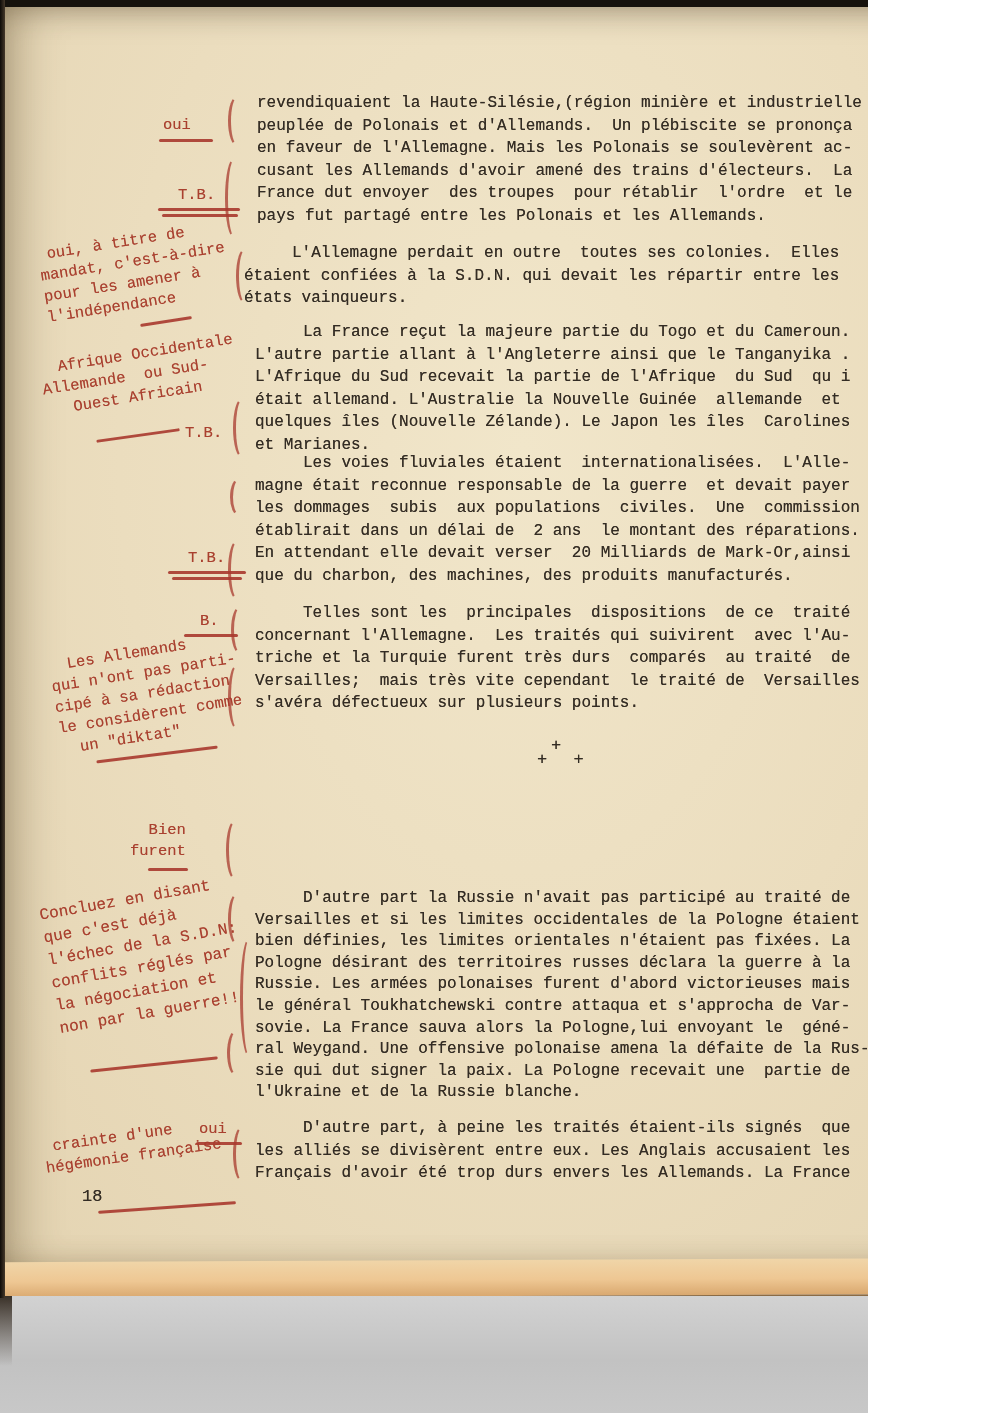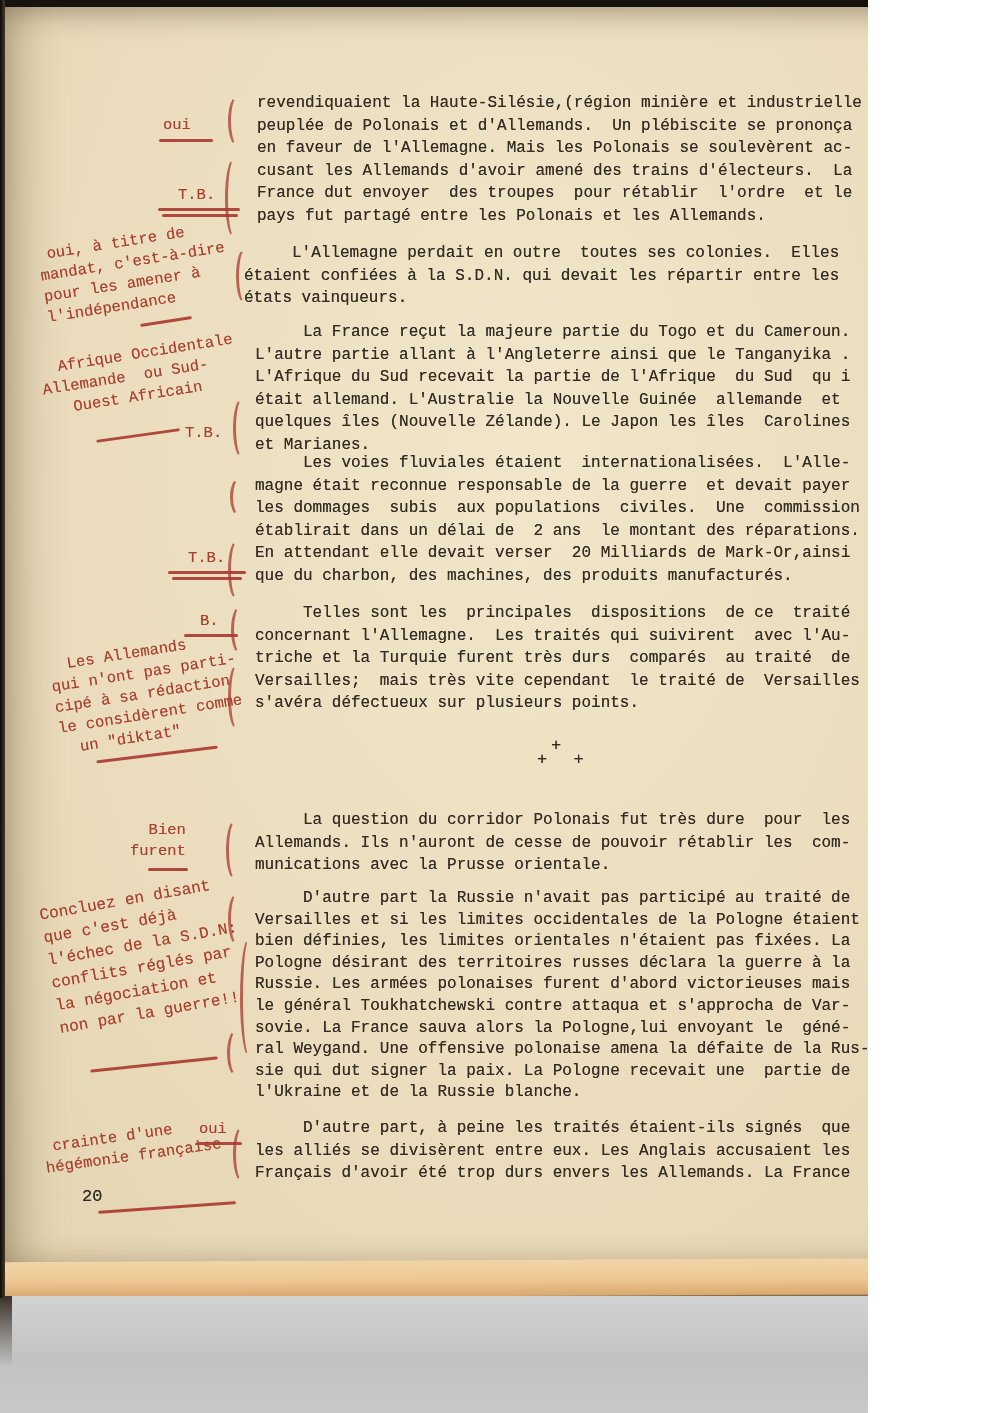--- a/index.html
+++ b/index.html
@@ -68,41 +68,38 @@
 magne était reconnue responsable de la guerre  et devait payer
 les dommages  subis  aux populations  civiles.  Une  commission
 établirait dans un délai de  2 ans  le montant des réparations.
 En attendant elle devait verser  20 Milliards de Mark-Or,ainsi
 que du charbon, des machines, des produits manufacturés.</div>
   <div class="typed" style="left:255px;top:602px;">     Telles sont les  principales  dispositions  de ce  traité
 concernant l'Allemagne.  Les traités qui suivirent  avec l'Au-
 triche et la Turquie furent très durs  comparés  au traité  de
 Versailles;  mais très vite cependant  le traité de  Versailles
 s'avéra défectueux sur plusieurs points.</div>
-  <div class="typed" style="left:255px;top:809px;">     La question du corridor Polonais fut très dure  pour  les
-Allemands. Ils n'auront de cesse de pouvoir rétablir les  com-
-munications avec la Prusse orientale.</div>
   <div class="typed" style="left:255px;top:888px;line-height:21.6px;">     D'autre part la Russie n'avait pas participé au traité de
 Versailles et si les limites occidentales de la Pologne étaient
 bien définies, les limites orientales n'étaient pas fixées. La
 Pologne désirant des territoires russes déclara la guerre à la
 Russie. Les armées polonaises furent d'abord victorieuses mais
 le général Toukhatchewski contre attaqua et s'approcha de Var-
 sovie. La France sauva alors la Pologne,lui envoyant le  géné-
 ral Weygand. Une offensive polonaise amena la défaite de la Rus-
 sie qui dut signer la paix. La Pologne recevait une  partie de
 l'Ukraine et de la Russie blanche.</div>
   <div class="typed" style="left:255px;top:1117px;">     D'autre part, à peine les traités étaient-ils signés  que
 les alliés se divisèrent entre eux. Les Anglais accusaient les
 Français d'avoir été trop durs envers les Allemands. La France</div>
 
   <div class="typed" style="left:551px;top:735px;font-size:17px;">+</div>
   <div class="typed" style="left:537px;top:749px;font-size:17px;letter-spacing:8px;">+ +</div>
 
-  <div class="typed" style="left:82px;top:1186px;font-size:17px;">20</div>
+  <div class="typed" style="left:82px;top:1186px;font-size:17px;">18</div>
 
   <div class="note" style="left:163px;top:115px;">oui</div>
   <div class="rline" style="left:159px;top:139px;width:54px;"></div>
 
   <div class="note" style="left:178px;top:185px;">T.B.</div>
   <div class="rline" style="left:158px;top:208px;width:82px;"></div>
   <div class="rline" style="left:162px;top:214px;width:76px;"></div>
 
   <div class="note" style="left:36px;top:246px;transform:rotate(-9deg);"> oui, à titre de
 mandat, c'est-à-dire

